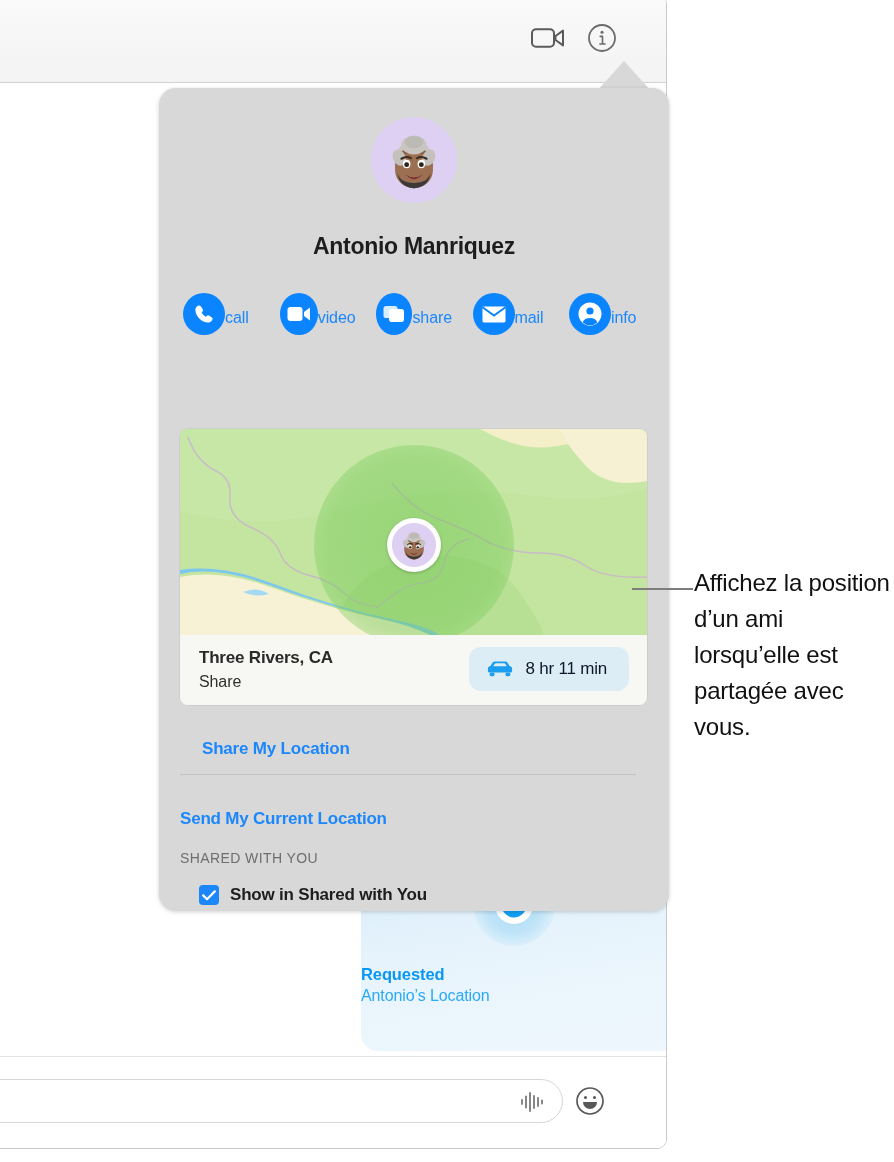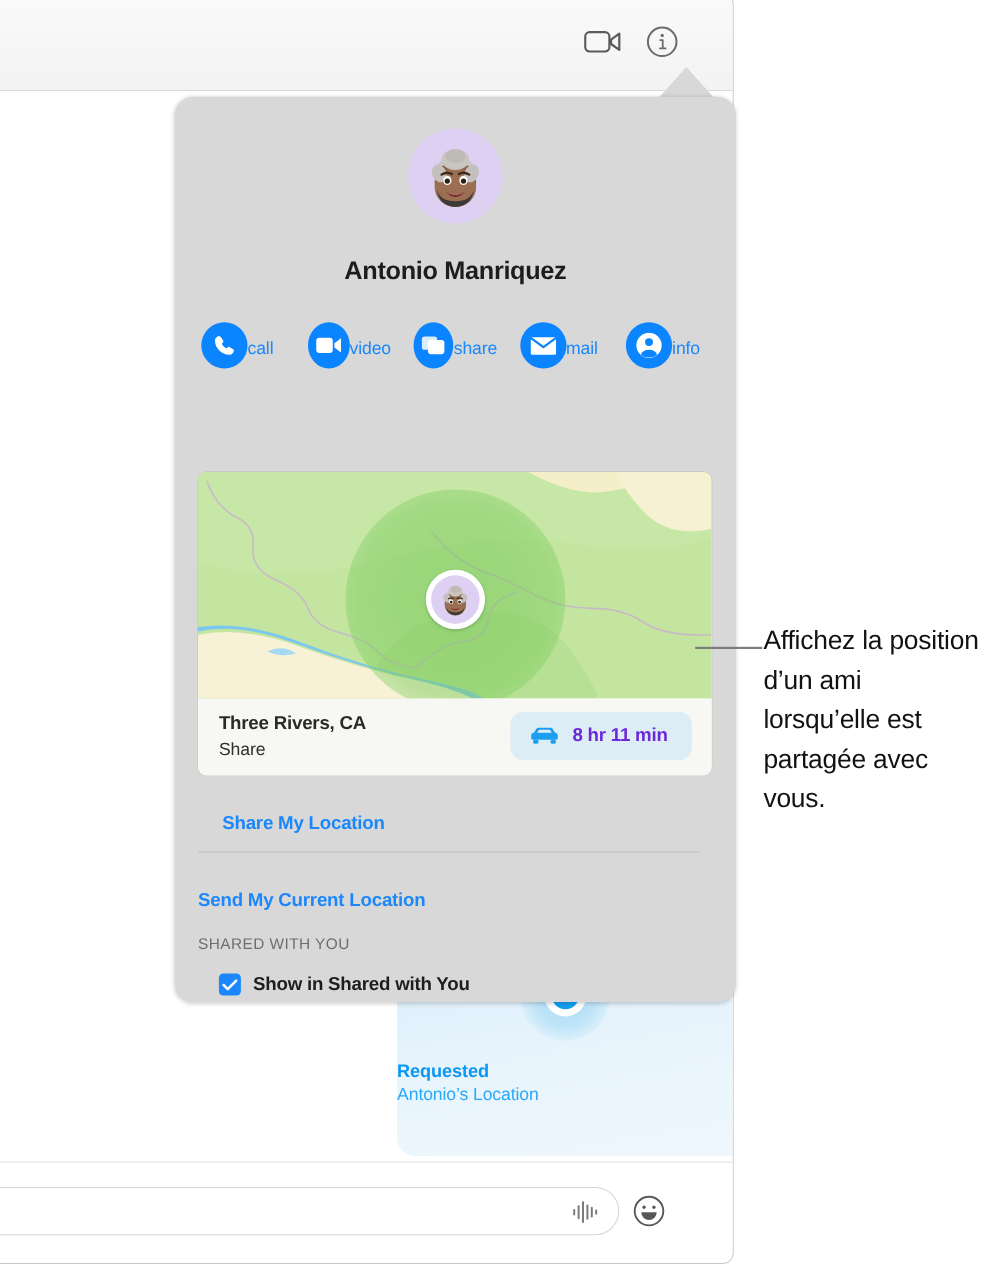--- a/index.html
+++ b/index.html
@@ -229,22 +229,22 @@
   }
   #eta-badge {
     position: absolute; right: 18px; top: 12px;
     height: 44px;
     padding: 0 22px 0 18px;
     border-radius: 12px;
     background: #dcedf5;
     display: flex; align-items: center; gap: 12px;
   }
   #eta-text {
-    font-size: 17px; font-weight: bold;
-    color: #6d28d9; letter-spacing: -0.2px;
+    font-size: 17px; font-weight: normal;
+    color: #0f172a; letter-spacing: -0.2px;
   }
 
   
   .popover-link {
     position: absolute; left: 21px;
     font-size: 17px; color: #1b87fb;
     font-weight: bold; letter-spacing: -0.2px;
   }
   #share-my-location { top: 651px; margin-left: 22px; }
   #send-current-location { top: 721px; }

